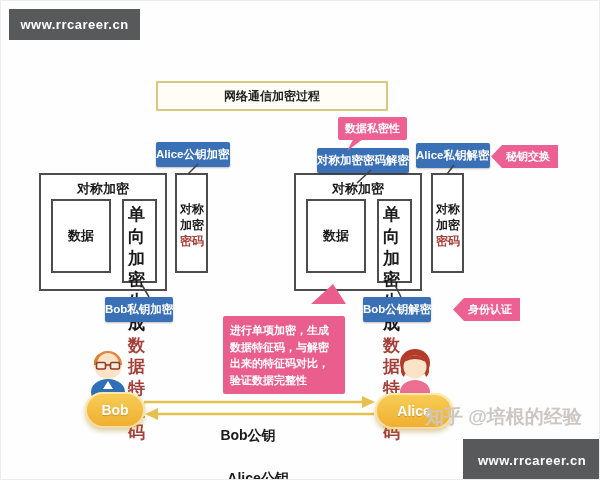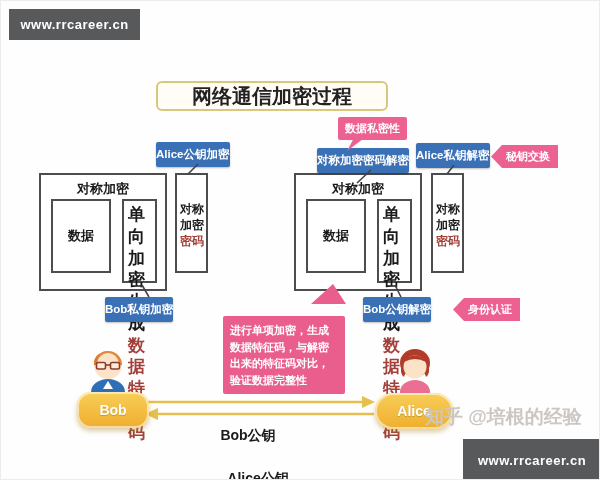--- a/index.html
+++ b/index.html
@@ -10,23 +10,23 @@
   }
   .banner{
     position:absolute;background:#58595b;color:#fff;
     display:flex;align-items:center;justify-content:center;
     font-weight:bold;letter-spacing:.5px;
   }
   #banner-tl{left:8px;top:8px;width:131px;height:31px;font-size:13px;}
   #banner-br{left:462px;top:438px;width:138px;height:42px;font-size:13px;}
   #title-box{
     position:absolute;left:155px;top:80px;width:228px;height:26px;
-    background:#fffdf5;border:2px solid #d8c87e;border-radius:6px;
+    background:#fffdf5;border:2px solid #d8c87e;border-radius:1px;
     display:flex;align-items:center;justify-content:center;
-    font-size:20px;font-weight:bold;color:#222;
+    font-size:12px;font-weight:bold;color:#222;
   }
   .outer-box{
     position:absolute;width:128px;height:118px;background:#fff;
     border:2px solid #4d4d4d;box-sizing:border-box;
   }
   .outer-title{
     position:absolute;top:5px;left:0;width:100%;text-align:center;
     font-size:13px;font-weight:bold;color:#1a1a1a;
   }
   .data-box{
@@ -67,21 +67,21 @@
     background:#e95e8c;color:#fff;font-weight:bold;font-size:11px;
     line-height:1.5;padding:6px 7px;box-sizing:border-box;border-radius:2px;
   }
   .pill{
     position:absolute;height:36px;border-radius:18px;z-index:5;
     background:linear-gradient(180deg,#f8ce58,#efae2e);
     box-shadow:0 3px 5px rgba(170,130,30,.4), inset 0 0 0 2px rgba(255,255,255,.55);
     display:flex;align-items:center;justify-content:center;
     color:#fff;font-size:14px;font-weight:bold;text-shadow:0 1px 1px rgba(0,0,0,.2);
   }
-  #bob-pill{left:76px;top:391px;width:72px;border-radius:14px;}
+  #bob-pill{left:84px;top:391px;width:60px;}
   #alice-pill{left:374px;top:392px;width:78px;}
   .avatar{position:absolute;z-index:4;}
   #bob-avatar{left:78px;top:344px;}
   #alice-avatar{left:385px;top:344px;}
   .arrow-label{
     position:absolute;font-size:14px;font-weight:bold;color:#1a1a1a;
     width:110px;text-align:center;margin-top:48px;
   }
   #watermark{
     position:absolute;left:424px;top:403px;font-size:19px;font-weight:bold;

